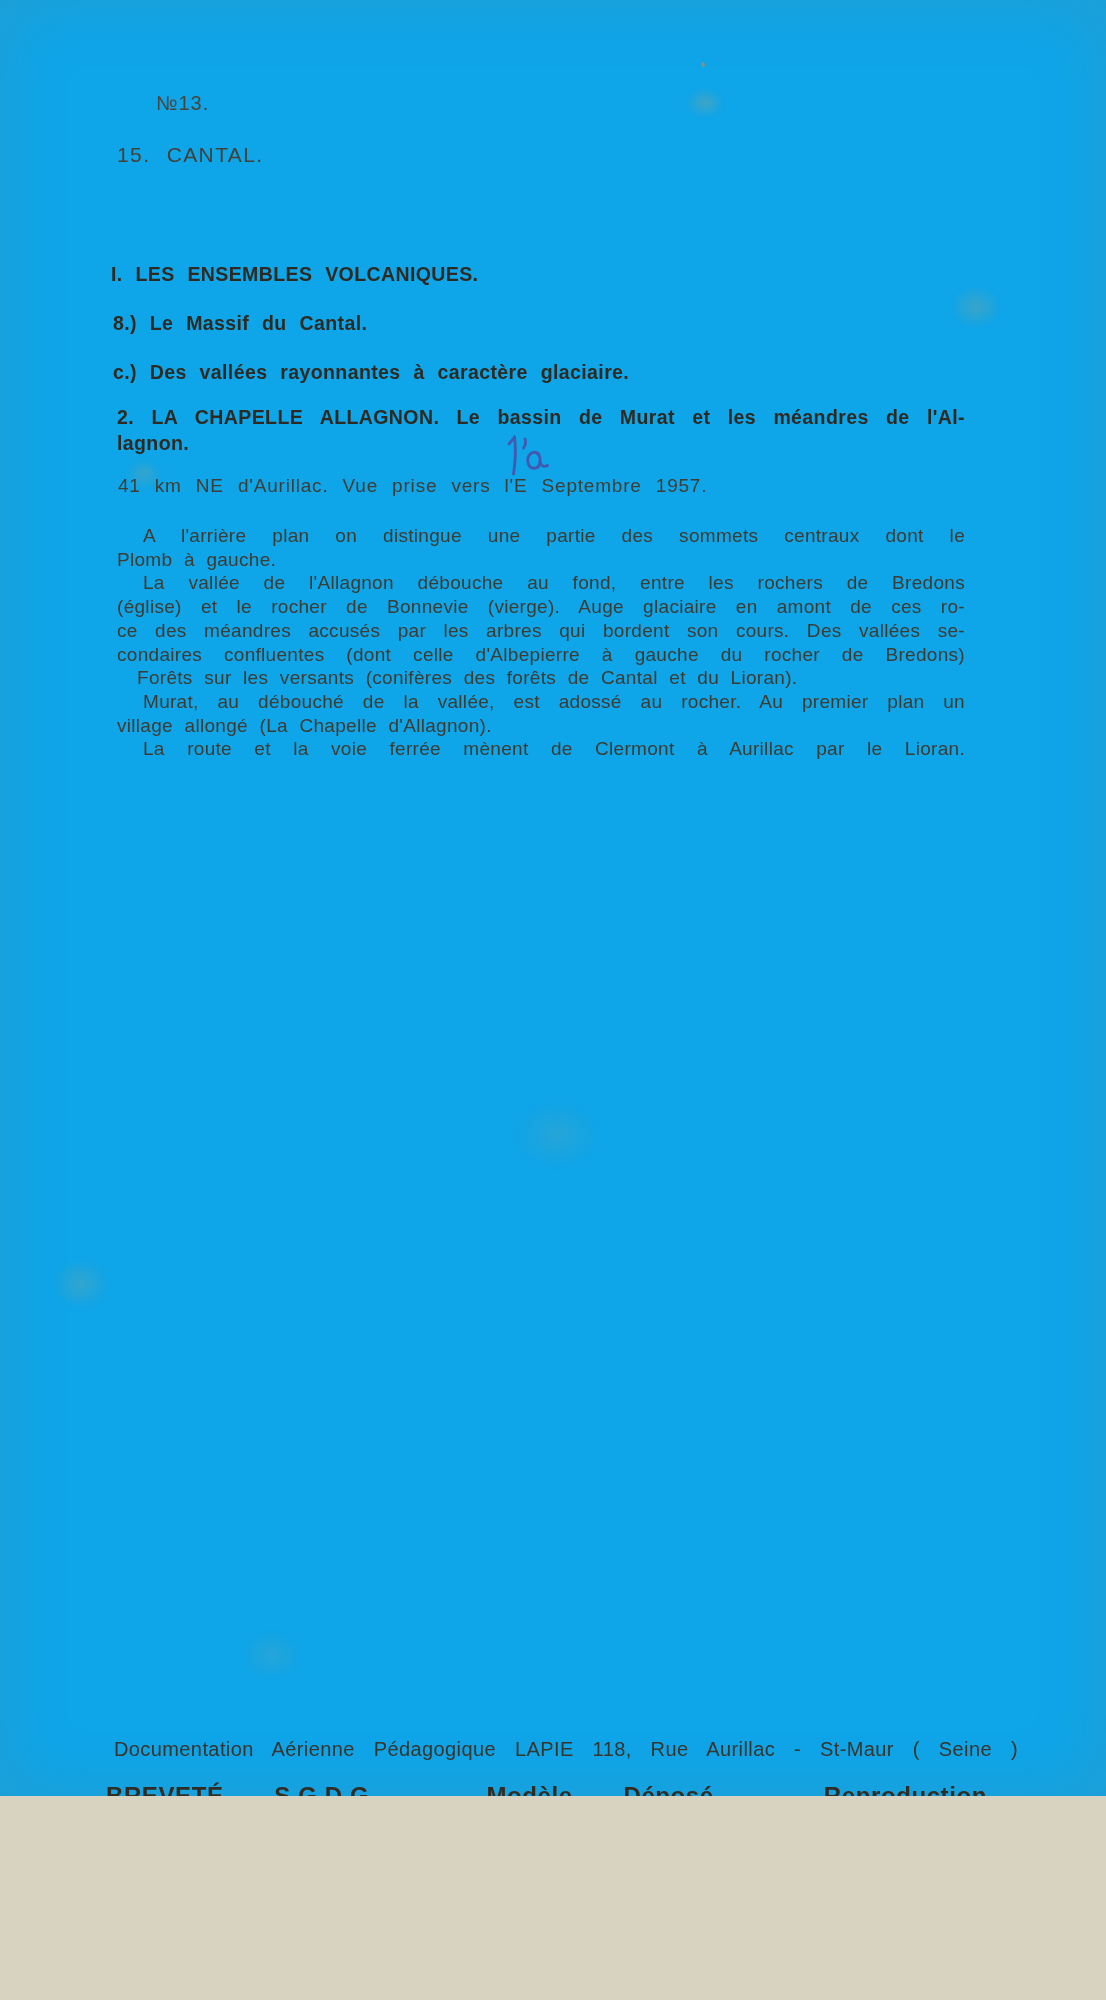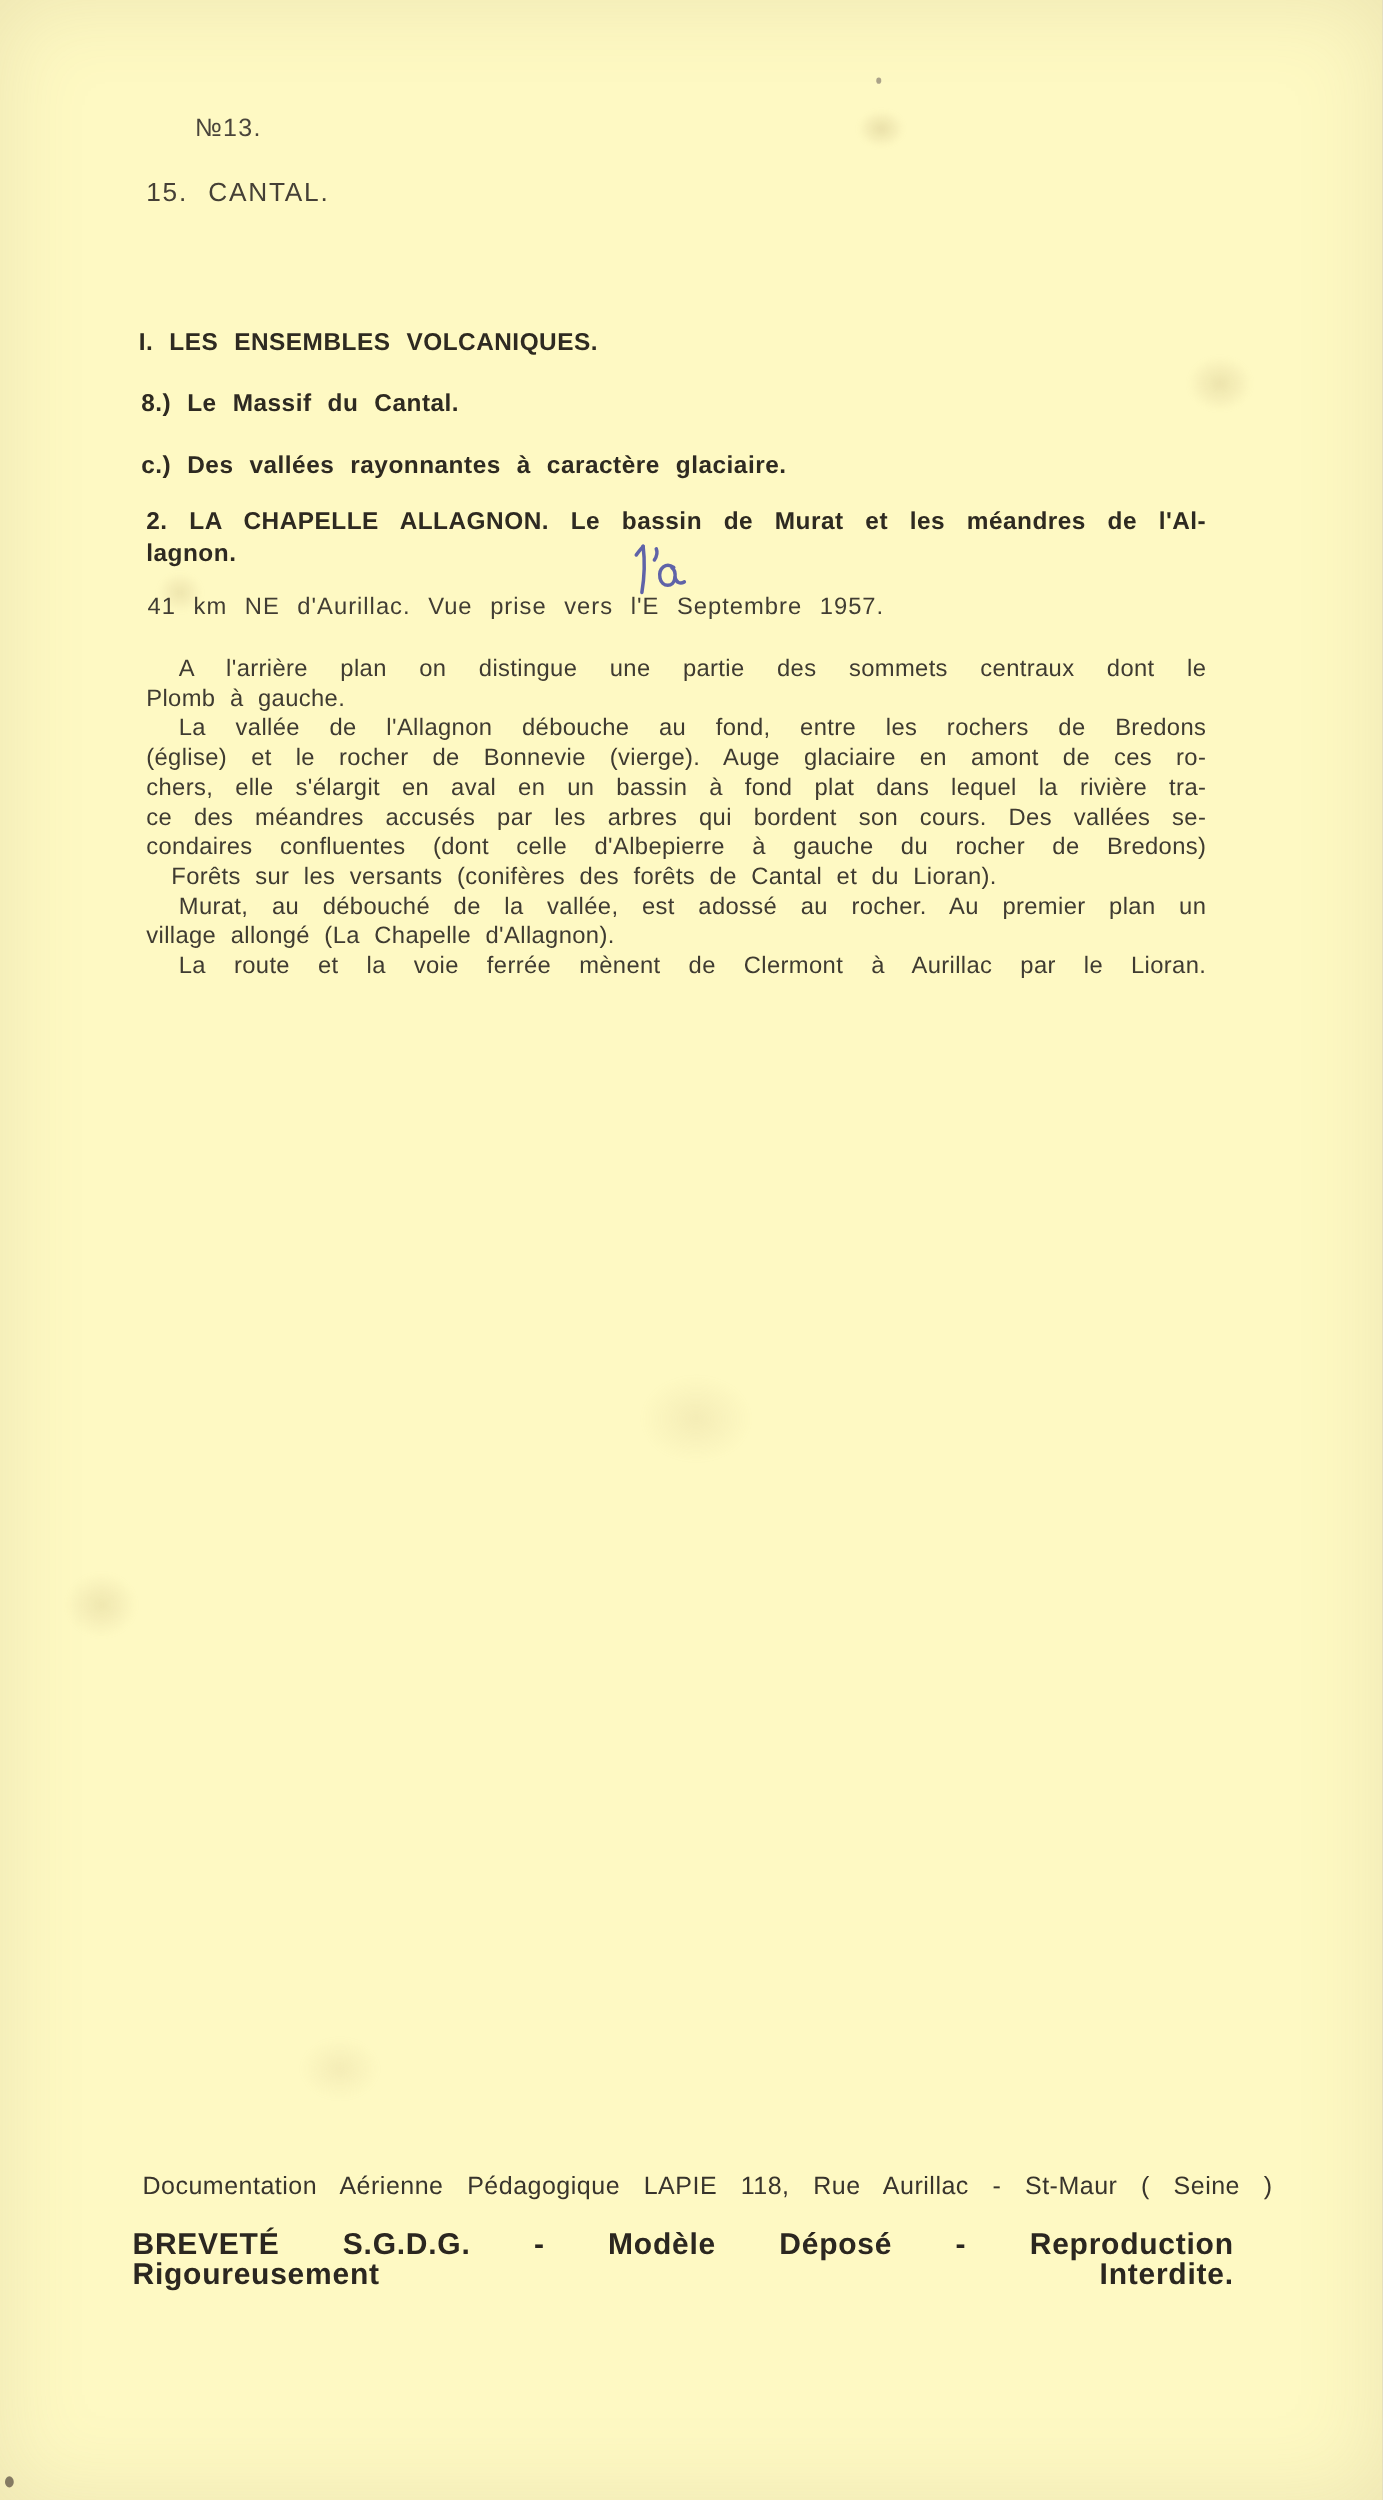--- a/index.html
+++ b/index.html
@@ -1,20 +1,20 @@
 <!DOCTYPE html>
 <html><head>
 <meta charset="utf-8">
 <style>
   html,body { margin:0; padding:0; background:#d8d2c0; }
   .page {
     position:relative;
-    width:1106px; height:2000px;
+    width:1106px; height:1796px;
     margin:0 auto;
-    background-color:#fef9c3;
+    background-color:#0ea5e9;
     background-image:
       linear-gradient(180deg, rgba(130,118,88,0.10), rgba(130,118,88,0) 28px),
       linear-gradient(90deg, rgba(130,118,88,0.08), rgba(130,118,88,0) 22px),
       radial-gradient(ellipse 900px 1400px at 50% 40%, #f0ebdb 0%, #ece6d2 55%, #e5decа 100%),
       radial-gradient(ellipse 1200px 1800px at 50% 55%, rgba(240,235,219,0.6), rgba(226,219,199,0.5));
     font-family:"Liberation Sans", sans-serif;
     color:#3f3b31;
     overflow:hidden;
   }
   .page::after {
@@ -79,21 +79,20 @@
     </svg>
   </div>
 
   <div class="block t caption" style="left:118px; top:474px; word-spacing:8px; letter-spacing:0.8px;">41 km NE d'Aurillac. Vue prise vers l'E Septembre 1957.</div>
 
   <div class="block t" style="left:117px; top:524px; width:848px;">
     <span class="line jline indent">A l'arrière plan on distingue une partie des sommets centraux dont le</span>
     <span class="line">Plomb à gauche.</span>
     <span class="line jline indent">La vallée de l'Allagnon débouche au fond, entre les rochers de Bredons</span>
     <span class="line jline">(église) et le rocher de Bonnevie (vierge). Auge glaciaire en amont de ces ro-</span>
-    <span class="line jline">chers, elle s'élargit en aval en un bassin à fond plat dans lequel la rivière tra-</span>
     <span class="line jline">ce des méandres accusés par les arbres qui bordent son cours. Des vallées se-</span>
     <span class="line jline">condaires confluentes (dont celle d'Albepierre à gauche du rocher de Bredons)</span>
     <span class="line indent-sm">Forêts sur les versants (conifères des forêts de Cantal et du Lioran).</span>
     <span class="line jline indent">Murat, au débouché de la vallée, est adossé au rocher. Au premier plan un</span>
     <span class="line">village allongé (La Chapelle d'Allagnon).</span>
     <span class="line jline indent">La route et la voie ferrée mènent de Clermont à Aurillac par le Lioran.</span>
   </div>
 
   <div class="block footer1" style="left:114px; top:1737px; width:904px;">Documentation Aérienne Pédagogique LAPIE 118, Rue Aurillac - St-Maur ( Seine )</div>
 

